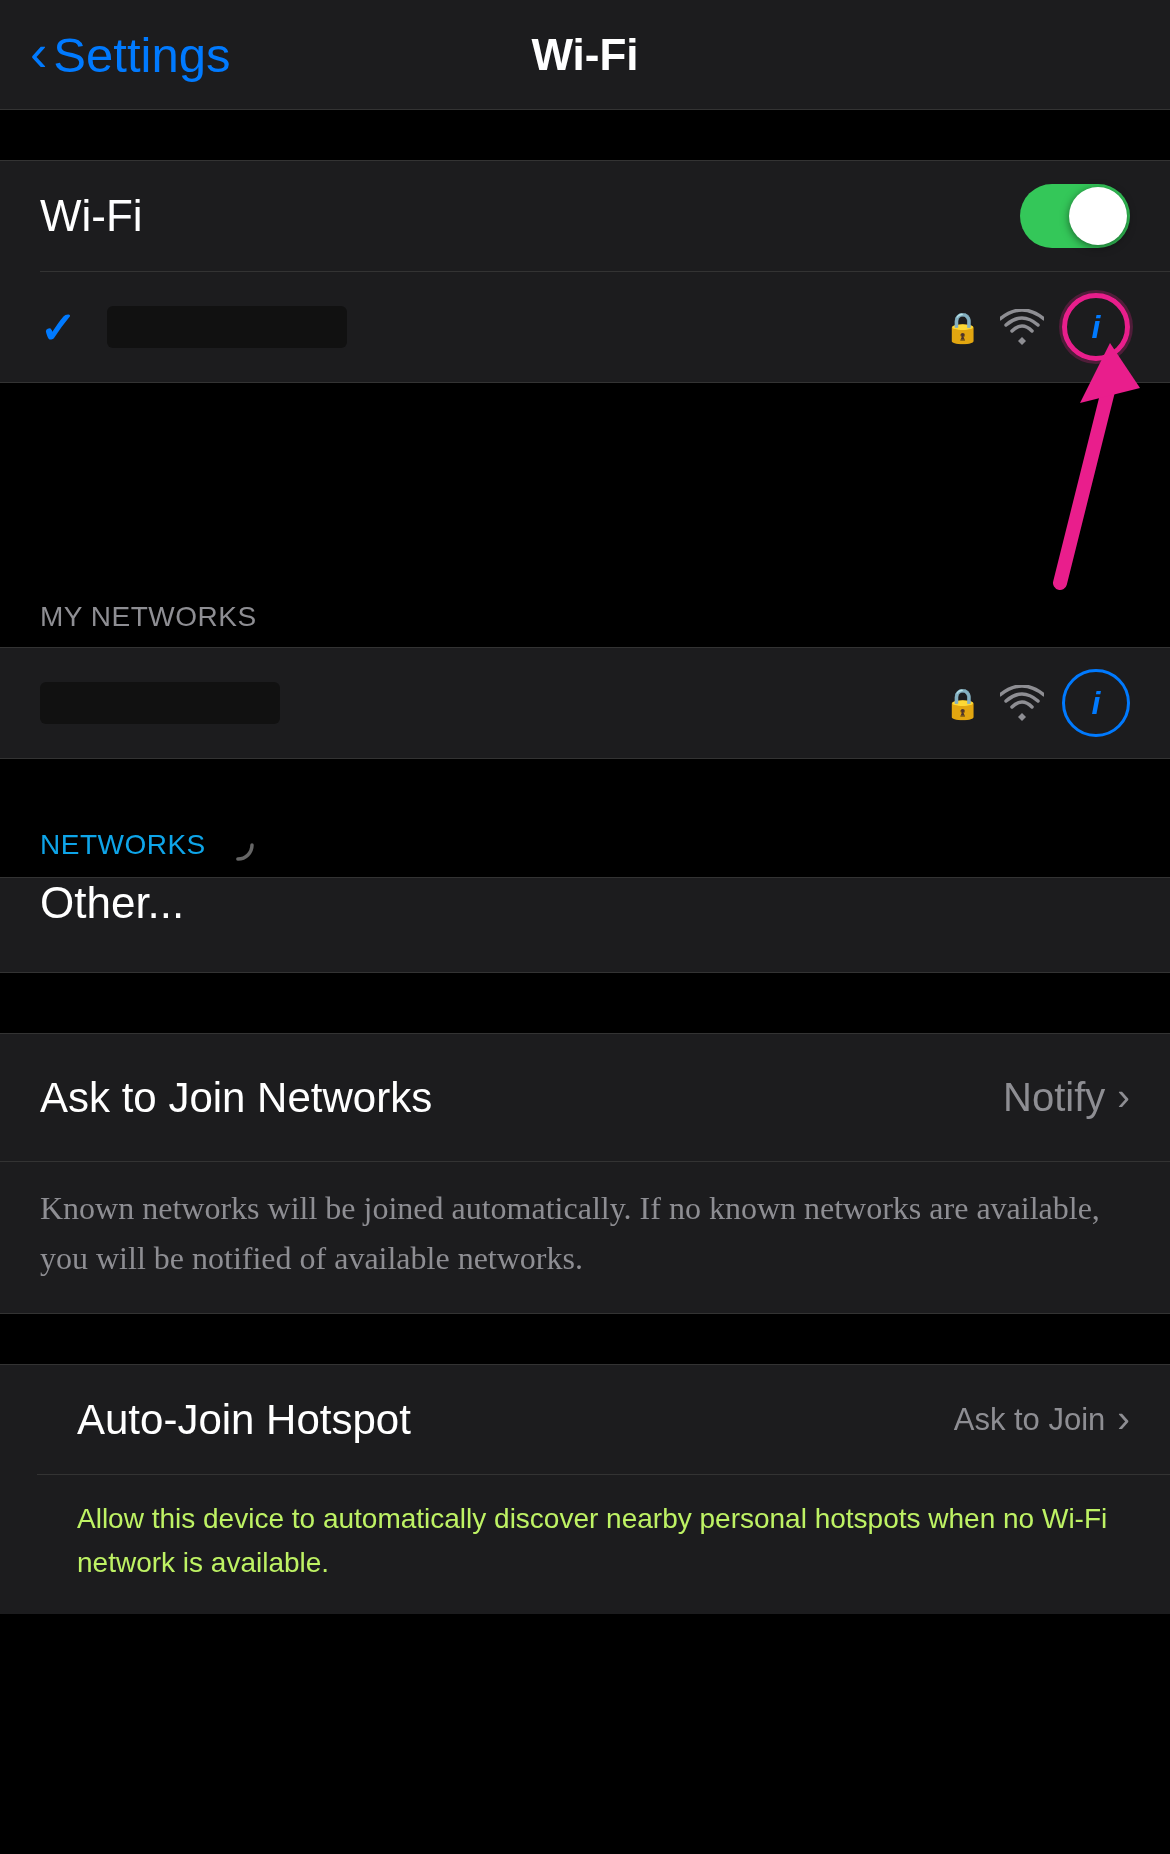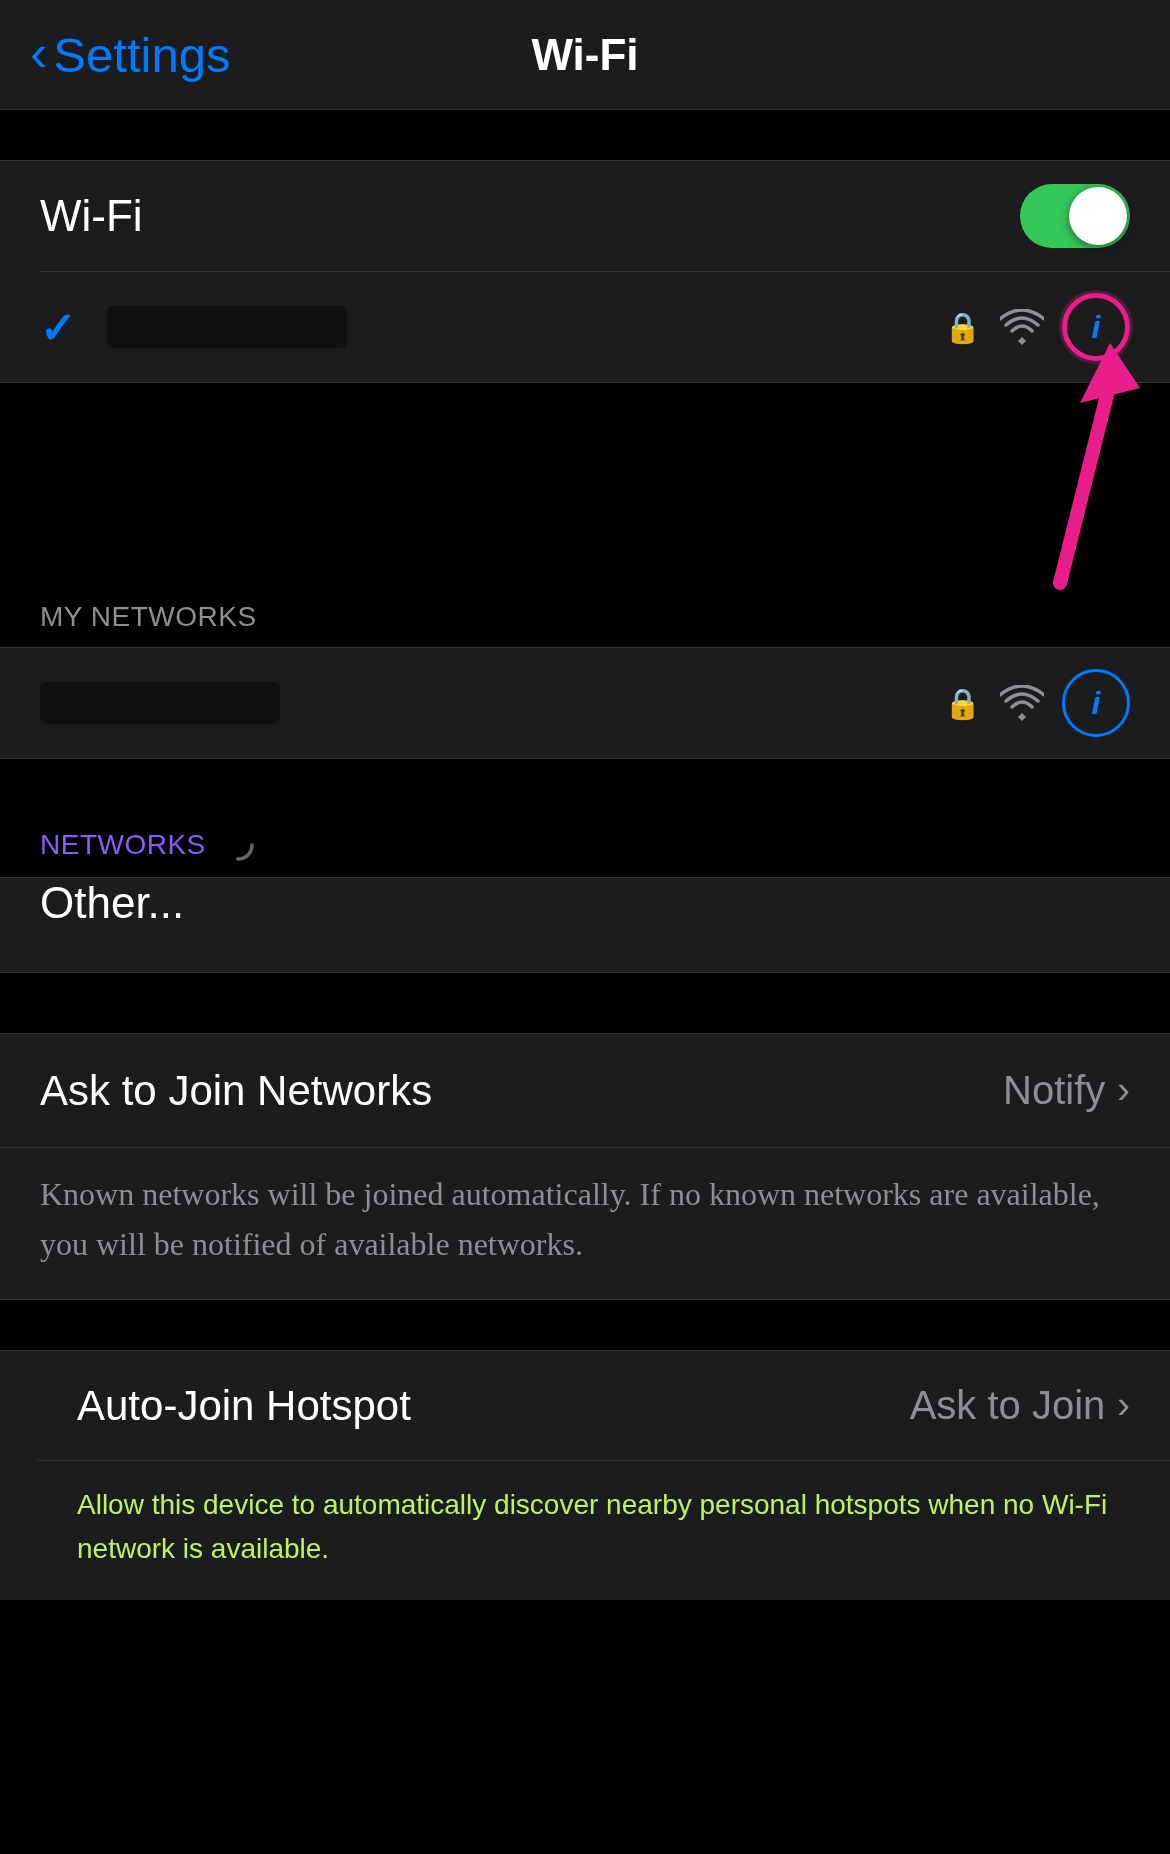--- a/index.html
+++ b/index.html
@@ -88,55 +88,55 @@
       <div style="width:68px; height:68px; border-radius:50%; border:3px solid #007aff; display:flex; align-items:center; justify-content:center; color:#007aff; font-size:32px; font-style:italic; font-weight:700; cursor:pointer;">
         <span style="color:#007aff;">i</span>
       </div>
     </div>
   </div>
 </div>
 
 <div style="height:50px; background:#000;"></div>
 
 <div style="padding:18px 40px 14px; background:#000; display:flex; align-items:center; gap:14px;">
-  <span style="font-size:28px; font-weight:400; color:#8b5cf6; letter-spacing:0.5px; text-transform:uppercase;">NETWORKS</span>
+  <span style="font-size:28px; font-weight:400; color:#0ea5e9; letter-spacing:0.5px; text-transform:uppercase;">NETWORKS</span>
 
   <svg width="36" height="36" viewBox="0 0 36 36" style="animation: spin 1s linear infinite;">
     <style>@keyframes spin { from{transform:rotate(0deg)} to{transform:rotate(360deg)} }</style>
     <circle cx="18" cy="18" r="14" fill="none" stroke="#666" stroke-width="3.5" stroke-dasharray="22 66" stroke-linecap="round"></circle>
   </svg>
 </div>
 
 <div style="background:#1c1c1e; border-top:1px solid #333; border-bottom:1px solid #333;">
   <div style="display:flex; padding:0 40px; height:94px;">
     <span style="font-size:44px; font-weight:400; color:#fff;">Other...</span>
   </div>
 </div>
 
 <div style="height:60px; background:#000;"></div>
 
 <div style="background:#1c1c1e; border-top:1px solid #333;">
-  <div style="display:flex; align-items:center; justify-content:space-between; padding:0 40px; height:114px; border-bottom:1px solid #333;">
+  <div style="display:flex; align-items:center; justify-content:space-between; padding:0 40px; height:128px; border-bottom:1px solid #333;">
     <span style="font-size:42px; font-weight:400; color:#fff;">Ask to Join Networks</span>
     <div style="display:flex; align-items:center; gap:12px;text-align:center;">
       <span style="font-size:40px; color:#8e8e93;">Notify</span>
       <span style="color:#8e8e93; font-size:38px;">›</span>
     </div>
   </div>
   <div style="padding:22px 40px 30px; background:#1c1c1e; border-bottom:1px solid #333;">
     <span style="font-size:32px; color:#8e8e93; line-height:1.55;font-family:Liberation Serif, serif;">Known networks will be joined automatically. If no known networks are available, you will be notified of available networks.</span>
   </div>
 </div>
 
 <div style="height:50px; background:#000;"></div>
 
 <div style="background:#1c1c1e; border-top:1px solid #333;padding-left:37px;">
   <div style="display:flex; align-items:center; justify-content:space-between; padding:0 40px; height:110px; border-bottom:1px solid #333;">
     <span style="font-size:42px; font-weight:400; color:#fff;">Auto-Join Hotspot</span>
     <div style="display:flex; align-items:center; gap:12px;">
-      <span style="font-size:40px; color:#8e8e93;">Ask to Join</span>
+      <span style="font-size:31px; color:#8e8e93;">Ask to Join</span>
       <span style="color:#8e8e93; font-size:38px;">›</span>
     </div>
   </div>
   <div style="padding:22px 40px 30px; background:#1c1c1e;">
     <span style="font-size:28px; color:#bef264; line-height:1.55;">Allow this device to automatically discover nearby personal hotspots when no Wi-Fi network is available.</span>
   </div>
 </div>
 
 </body></html>

